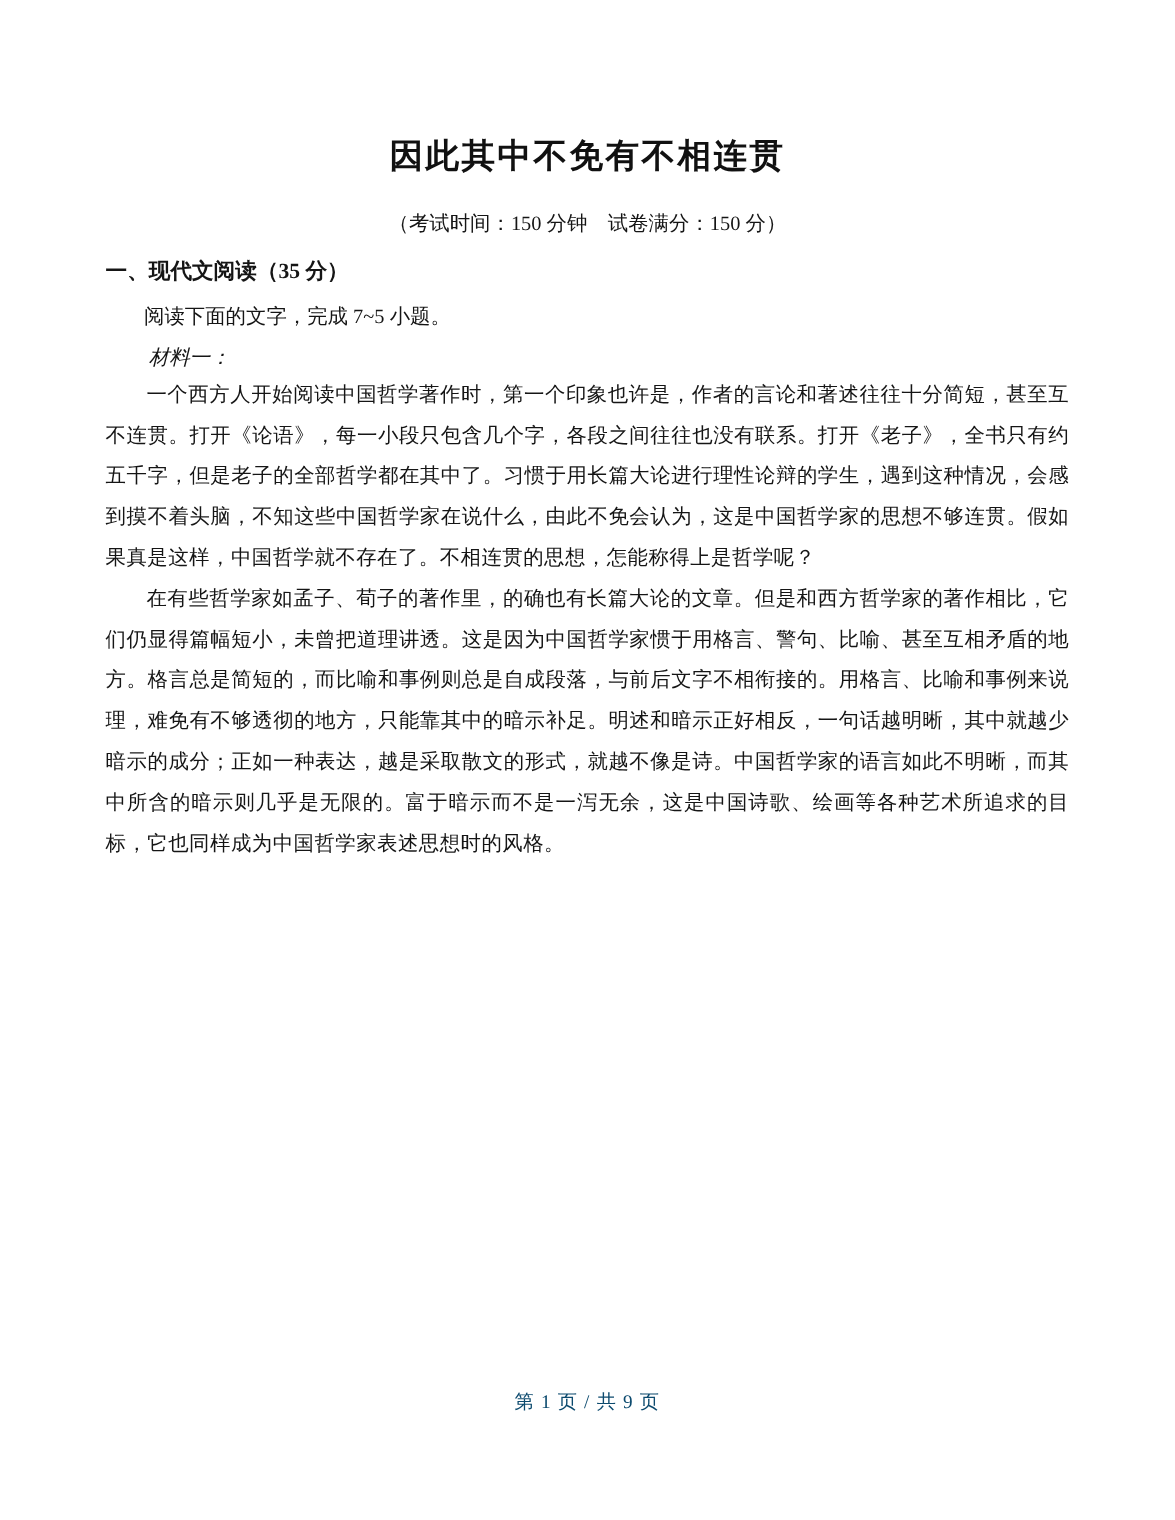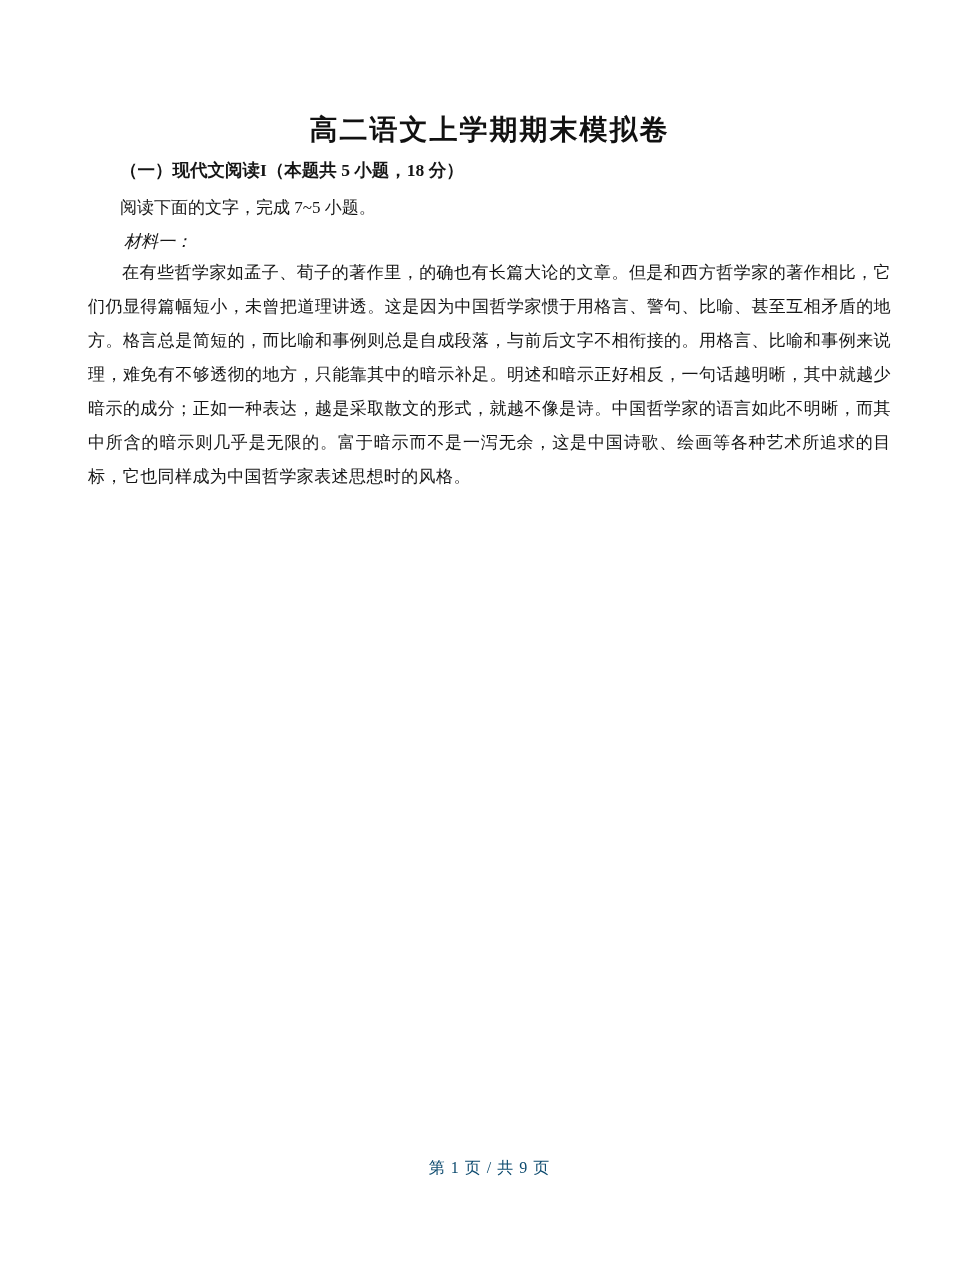--- a/index.html
+++ b/index.html
@@ -75,29 +75,31 @@
     font-size: 16px;
     letter-spacing: 1px;
     color: #0c4a6e;
   }
 </style>
 </head>
 <body>
 
 <div class="page">
 
-  <h1 class="title">高二语文上学期期末模拟卷</h1>
+  <h1 class="title">因此其中不免有不相连贯</h1>
 
+  <div class="exam-info">（考试时间：150 分钟　试卷满分：150 分）</div>
 
+  <div class="section-heading">一、现代文阅读（35 分）</div>
 
-  <div class="subsection-heading">（一）现代文阅读I（本题共 5 小题，18 分）</div>
 
   <div class="instruction">阅读下面的文字，完成 7~5 小题。</div>
 
   <div class="material-label">材料一：</div>
 
   <div class="body-text">
+    <p class="para">一个西方人开始阅读中国哲学著作时，第一个印象也许是，作者的言论和著述往往十分简短，甚至互不连贯。打开《论语》，每一小段只包含几个字，各段之间往往也没有联系。打开《老子》，全书只有约五千字，但是老子的全部哲学都在其中了。习惯于用长篇大论进行理性论辩的学生，遇到这种情况，会感到摸不着头脑，不知这些中国哲学家在说什么，由此不免会认为，这是中国哲学家的思想不够连贯。假如果真是这样，中国哲学就不存在了。不相连贯的思想，怎能称得上是哲学呢？</p>
     <p class="para">在有些哲学家如孟子、荀子的著作里，的确也有长篇大论的文章。但是和西方哲学家的著作相比，它们仍显得篇幅短小，未曾把道理讲透。这是因为中国哲学家惯于用格言、警句、比喻、甚至互相矛盾的地方。格言总是简短的，而比喻和事例则总是自成段落，与前后文字不相衔接的。用格言、比喻和事例来说理，难免有不够透彻的地方，只能靠其中的暗示补足。明述和暗示正好相反，一句话越明晰，其中就越少暗示的成分；正如一种表达，越是采取散文的形式，就越不像是诗。中国哲学家的语言如此不明晰，而其中所含的暗示则几乎是无限的。富于暗示而不是一泻无余，这是中国诗歌、绘画等各种艺术所追求的目标，它也同样成为中国哲学家表述思想时的风格。</p>
   </div>
 
 </div>
 
 <div class="footer">第 1 页 / 共 9 页</div>
 
 </body></html>

